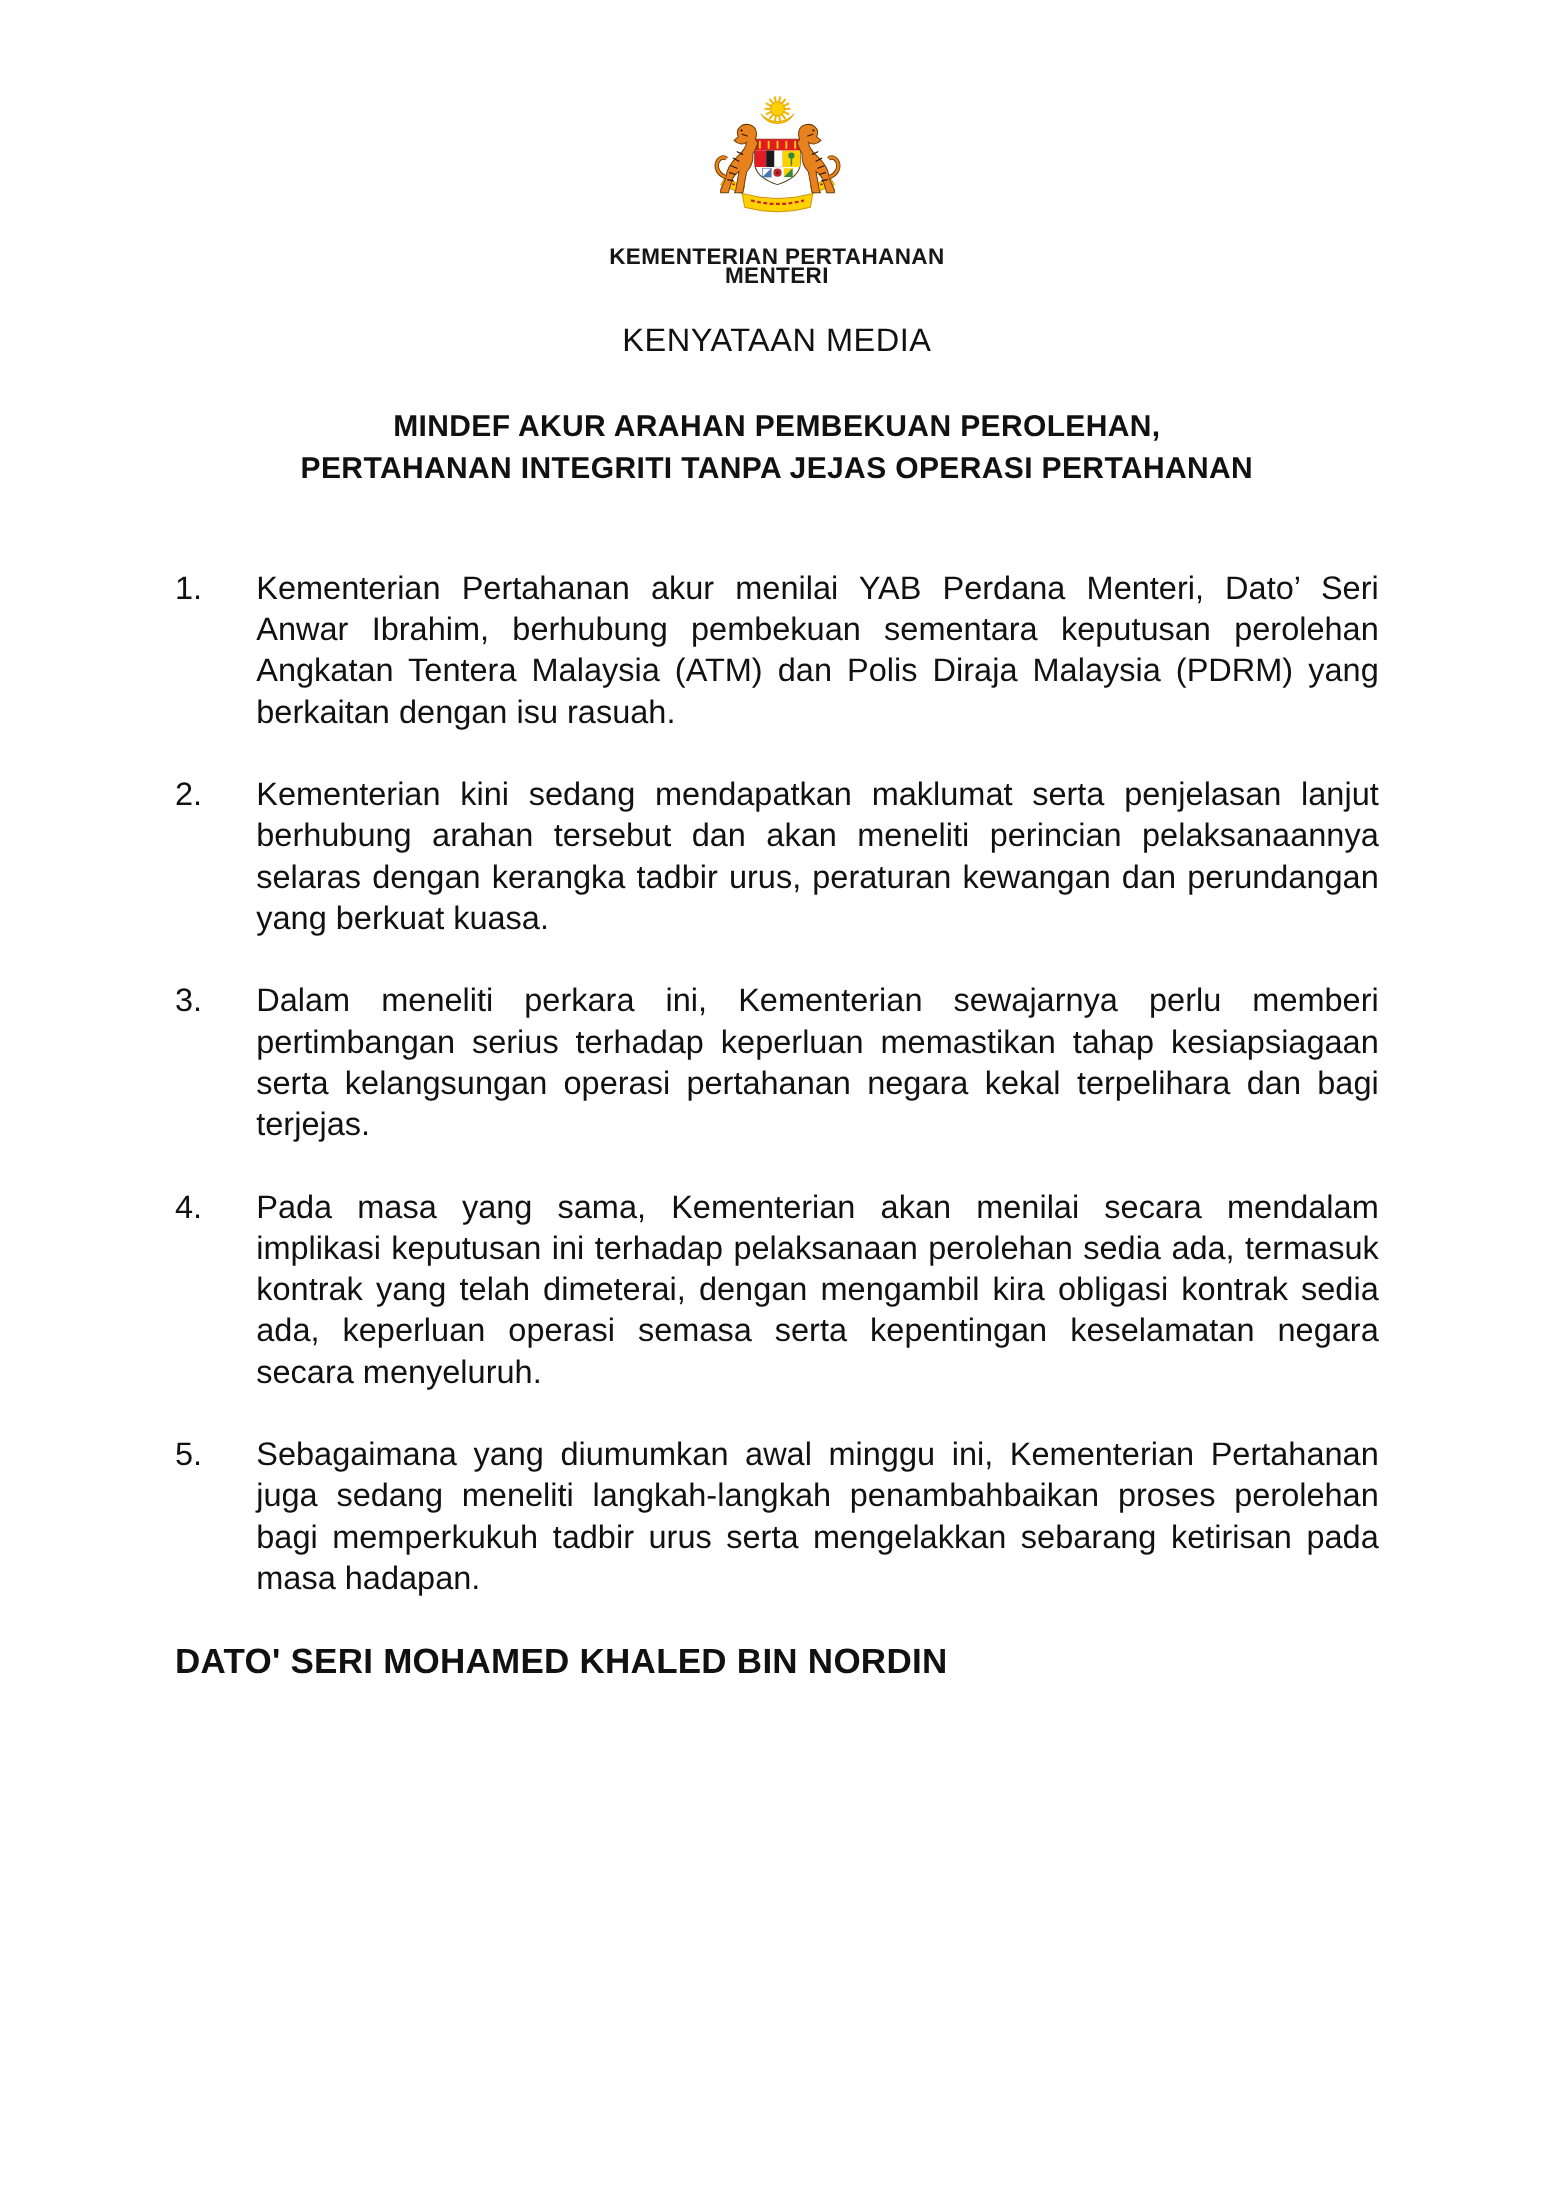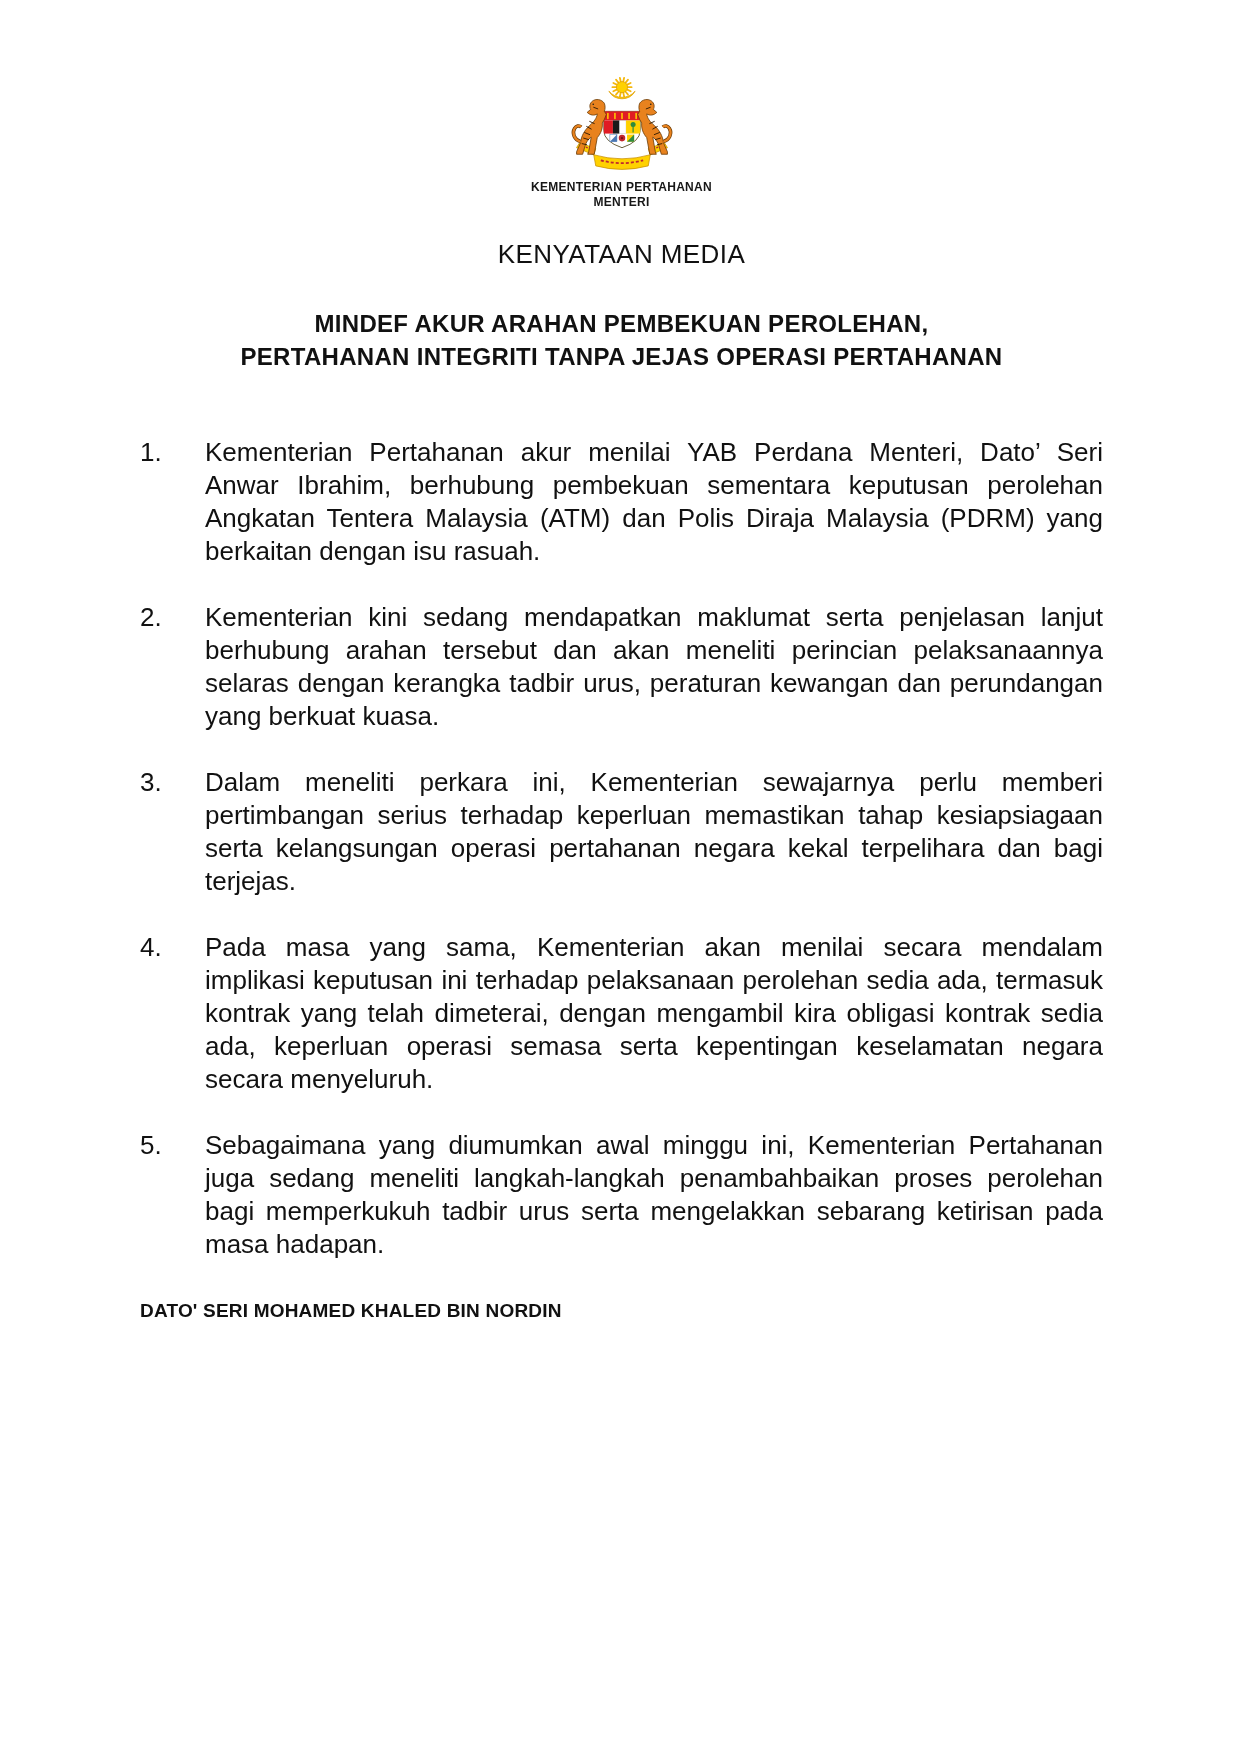--- a/index.html
+++ b/index.html
@@ -9,22 +9,22 @@
     margin:0 auto;
     background:#ffffff;
     font-family:"Liberation Sans","DejaVu Sans",sans-serif;
     color:#111;
     overflow:hidden;
   }
   .content{margin-left:140px;width:963px;}
   .logo-wrap{padding-top:72px;text-align:center;}
   .logo-wrap svg{display:block;margin:0 auto;}
   .logo-caption{
-    margin-top:2px;
-    font-size:12px;font-weight:700;line-height:15px;
+    margin-top:20px;
+    font-size:18px;font-weight:700;line-height:15px;
     letter-spacing:0.3px;text-align:center;color:#171717;
   }
   .doc-type{
     margin-top:29px;
     font-size:26px;font-weight:400;letter-spacing:0.4px;
     text-align:center;
   }
   .doc-title{
     margin-top:37px;
     font-size:24px;font-weight:700;line-height:33px;letter-spacing:0.3px;
@@ -34,21 +34,21 @@
   .para{
     position:relative;
     padding-left:65px;
     font-size:26px;line-height:33px;
     text-align:justify;
     margin-bottom:33px;
   }
   .para .num{position:absolute;left:0;top:0;}
   .signature{
     margin-top:18px;
-    font-size:19px;font-weight:700;line-height:34px;letter-spacing:0.2px;
+    font-size:28px;font-weight:700;line-height:34px;letter-spacing:0.2px;
   }
 </style>
 </head>
 <body>
 
 <div class="page">
   <div class="content">
 
     <div class="logo-wrap">
       <svg width="132" height="106" viewBox="0 0 260 210" aria-hidden="true">

